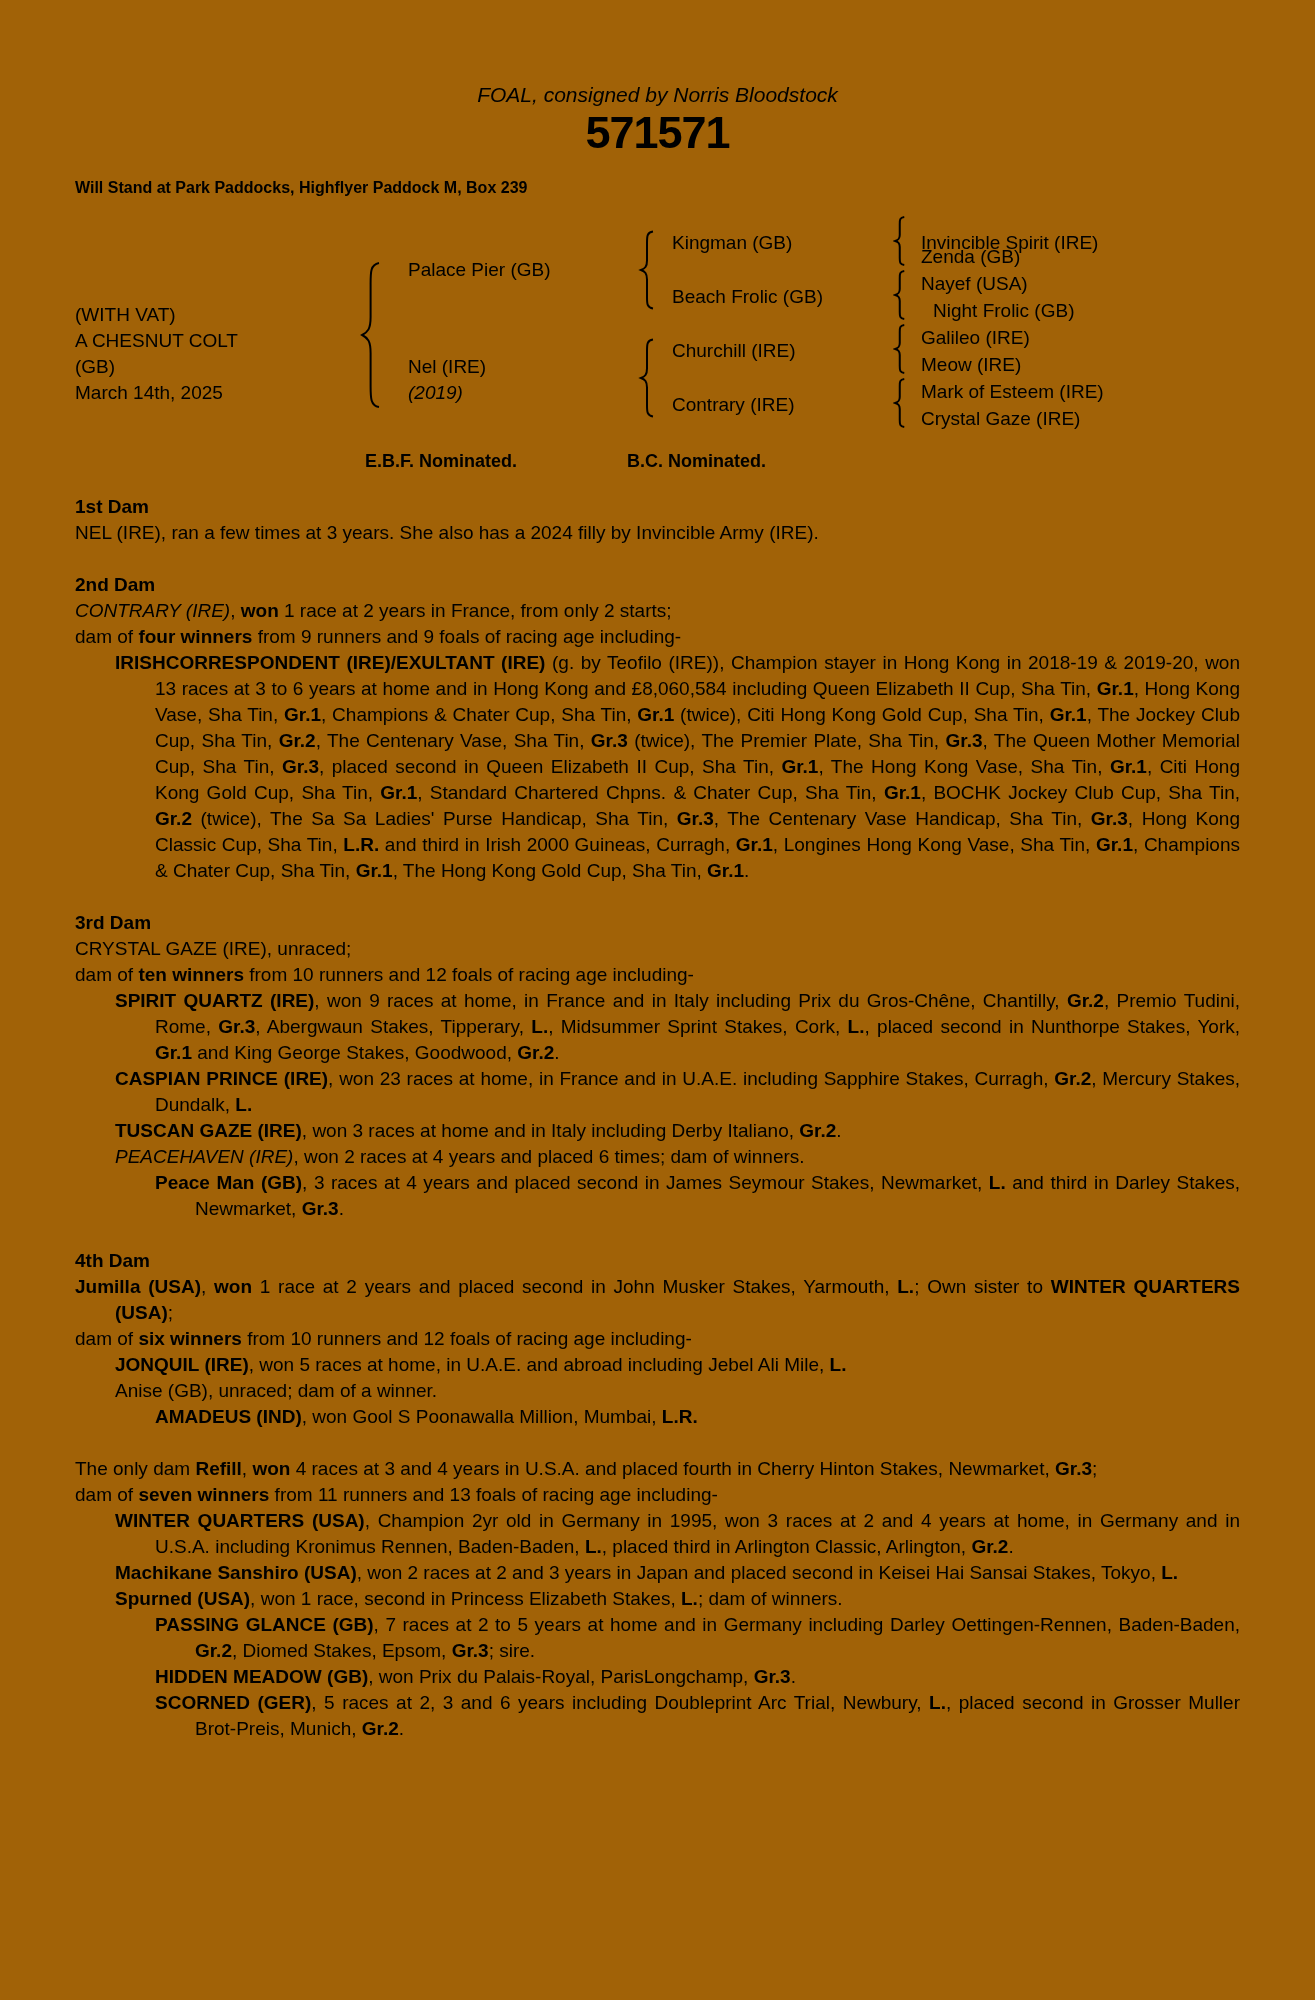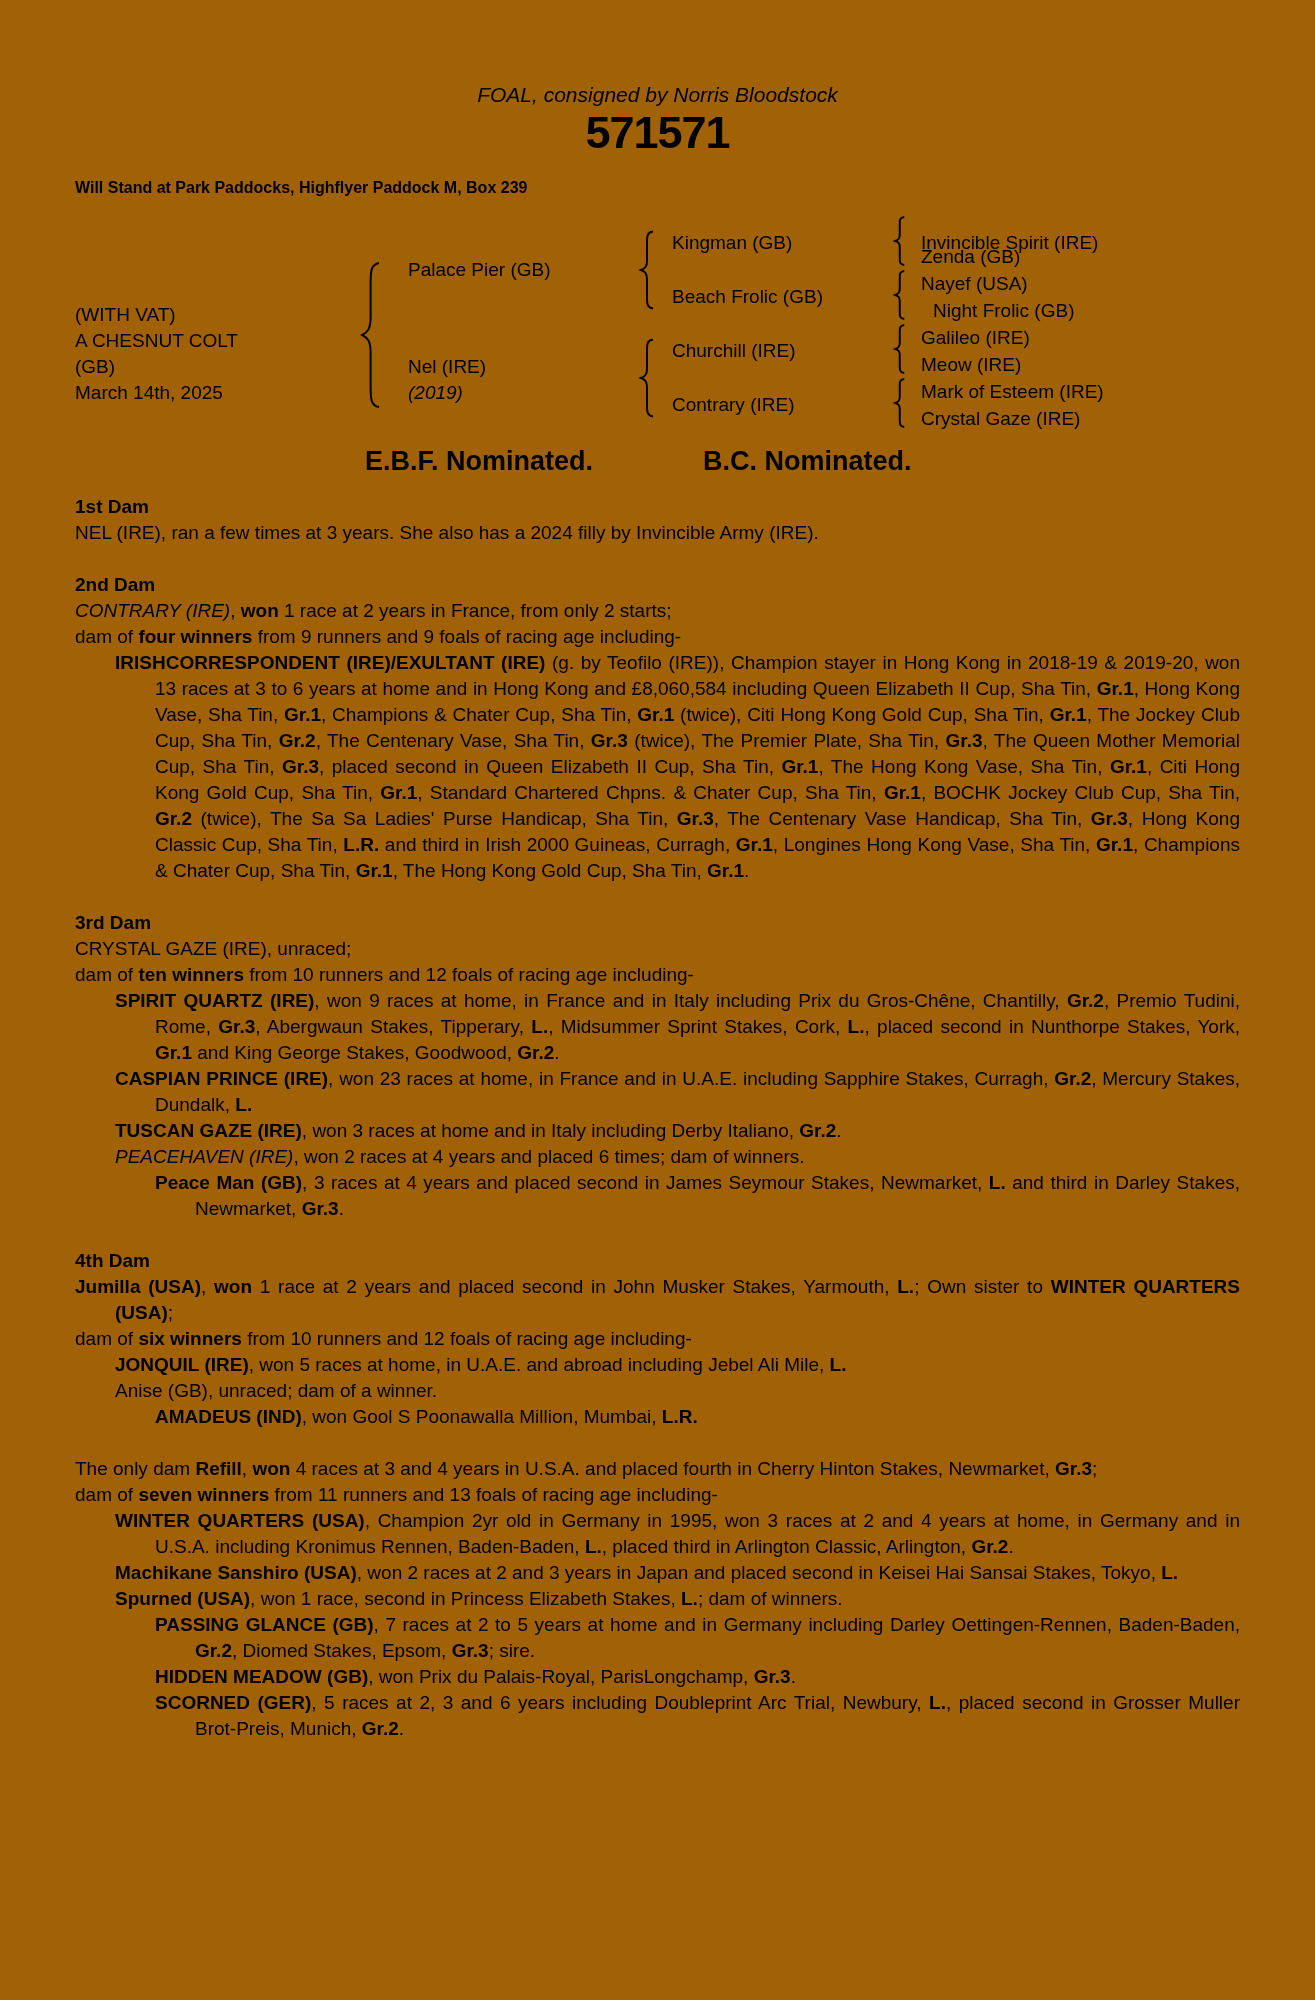--- a/index.html
+++ b/index.html
@@ -77,21 +77,21 @@
   .brace-g3b { left: 818px; top: 68px;  width: 15px; height: 50px; }
   .brace-g3c { left: 818px; top: 122px; width: 15px; height: 50px; }
   .brace-g3d { left: 818px; top: 176px; width: 15px; height: 50px; }
 
   .noms {
     margin: 12px 75px 0 75px;
     padding-left: 290px;
     display: flex;
     gap: 110px;
     font-weight: bold;
-    font-size: 27px;
+    font-size: 18px;
     line-height: 26px;
   }
 
   
   .ped-text { margin: 0 75px; }
   .ped-text p { margin: 0; text-align: justify; }
   .dam-h { font-weight: bold; margin: 26px 0 0 0; font-size: 19px; line-height: 26px; }
   .dam-h.first { margin-top: 20px; }
   .l0 { padding-left: 40px;  text-indent: -40px; }
   .l1 { padding-left: 80px;  text-indent: -40px; }

